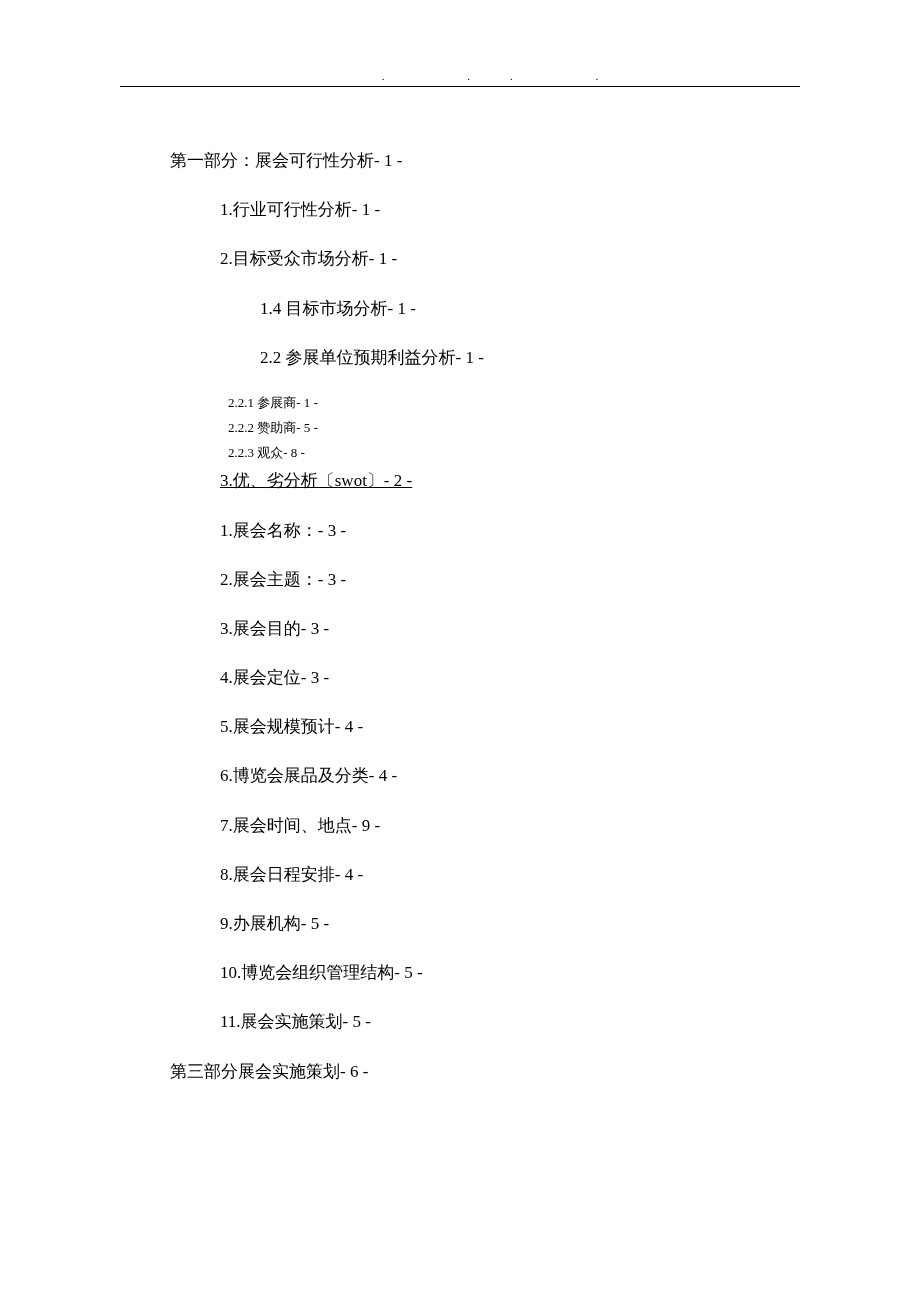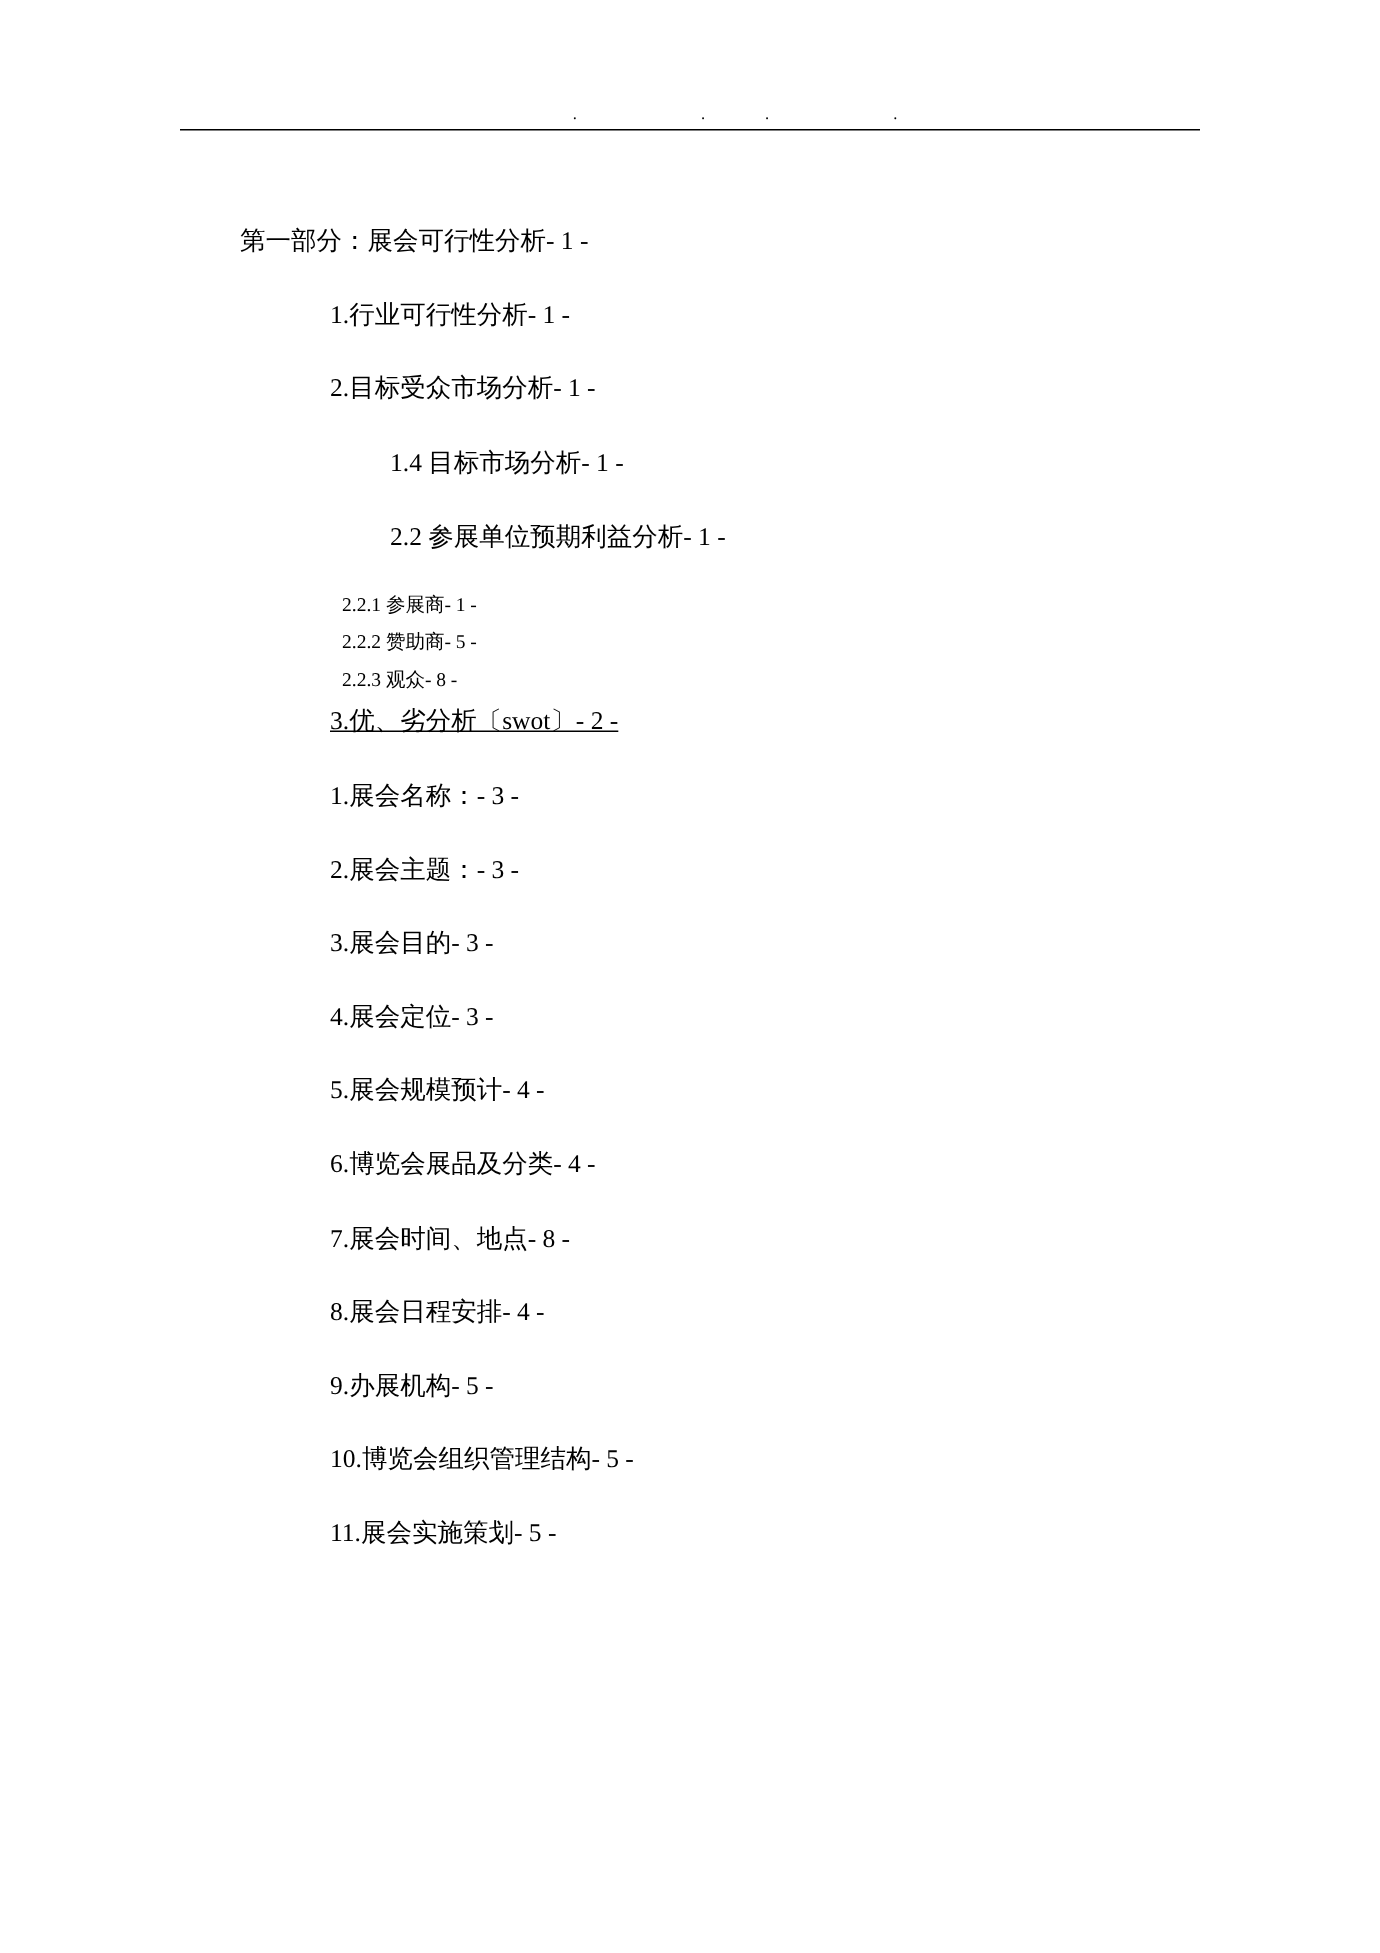--- a/index.html
+++ b/index.html
@@ -27,21 +27,21 @@
       margin-top: -10px;
       margin-bottom: 4px;
       padding-left: 100px;
     }
     .toc {
       font-size: 17px;
       color: #000;
       line-height: 1.6;
     }
     .level-0 {
-      margin-left: 40px;
+      margin-left: 50px;
       margin-top: 22px;
       margin-bottom: 22px;
     }
     .level-1 {
       margin-left: 100px;
       margin-top: 10px;
       margin-bottom: 22px;
     }
     .level-2 {
       margin-left: 140px;
@@ -79,21 +79,22 @@
     <div class="level-3">2.2.2 赞助商- 5 -</div>
     <div class="level-3">2.2.3 观众- 8 -</div>
     <div class="level-1b">3.优、劣分析〔swot〕- 2 -</div>
 
     <div class="level-1">1.展会名称：- 3 -</div>
     <div class="level-1">2.展会主题：- 3 -</div>
     <div class="level-1">3.展会目的- 3 -</div>
     <div class="level-1">4.展会定位- 3 -</div>
     <div class="level-1">5.展会规模预计- 4 -</div>
     <div class="level-1">6.博览会展品及分类- 4 -</div>
-    <div class="level-1">7.展会时间、地点- 8 -</div>
+    <div class="level-1">7.展会时间、地点- 9 -</div>
     <div class="level-1">8.展会日程安排- 4 -</div>
     <div class="level-1">9.办展机构- 5 -</div>
     <div class="level-1">10.博览会组织管理结构- 5 -</div>
     <div class="level-1">11.展会实施策划- 5 -</div>
 
+    <div class="level-0">第三部分展会实施策划- 6 -</div>
 
   </div>
 </div>
 
 </body></html>

